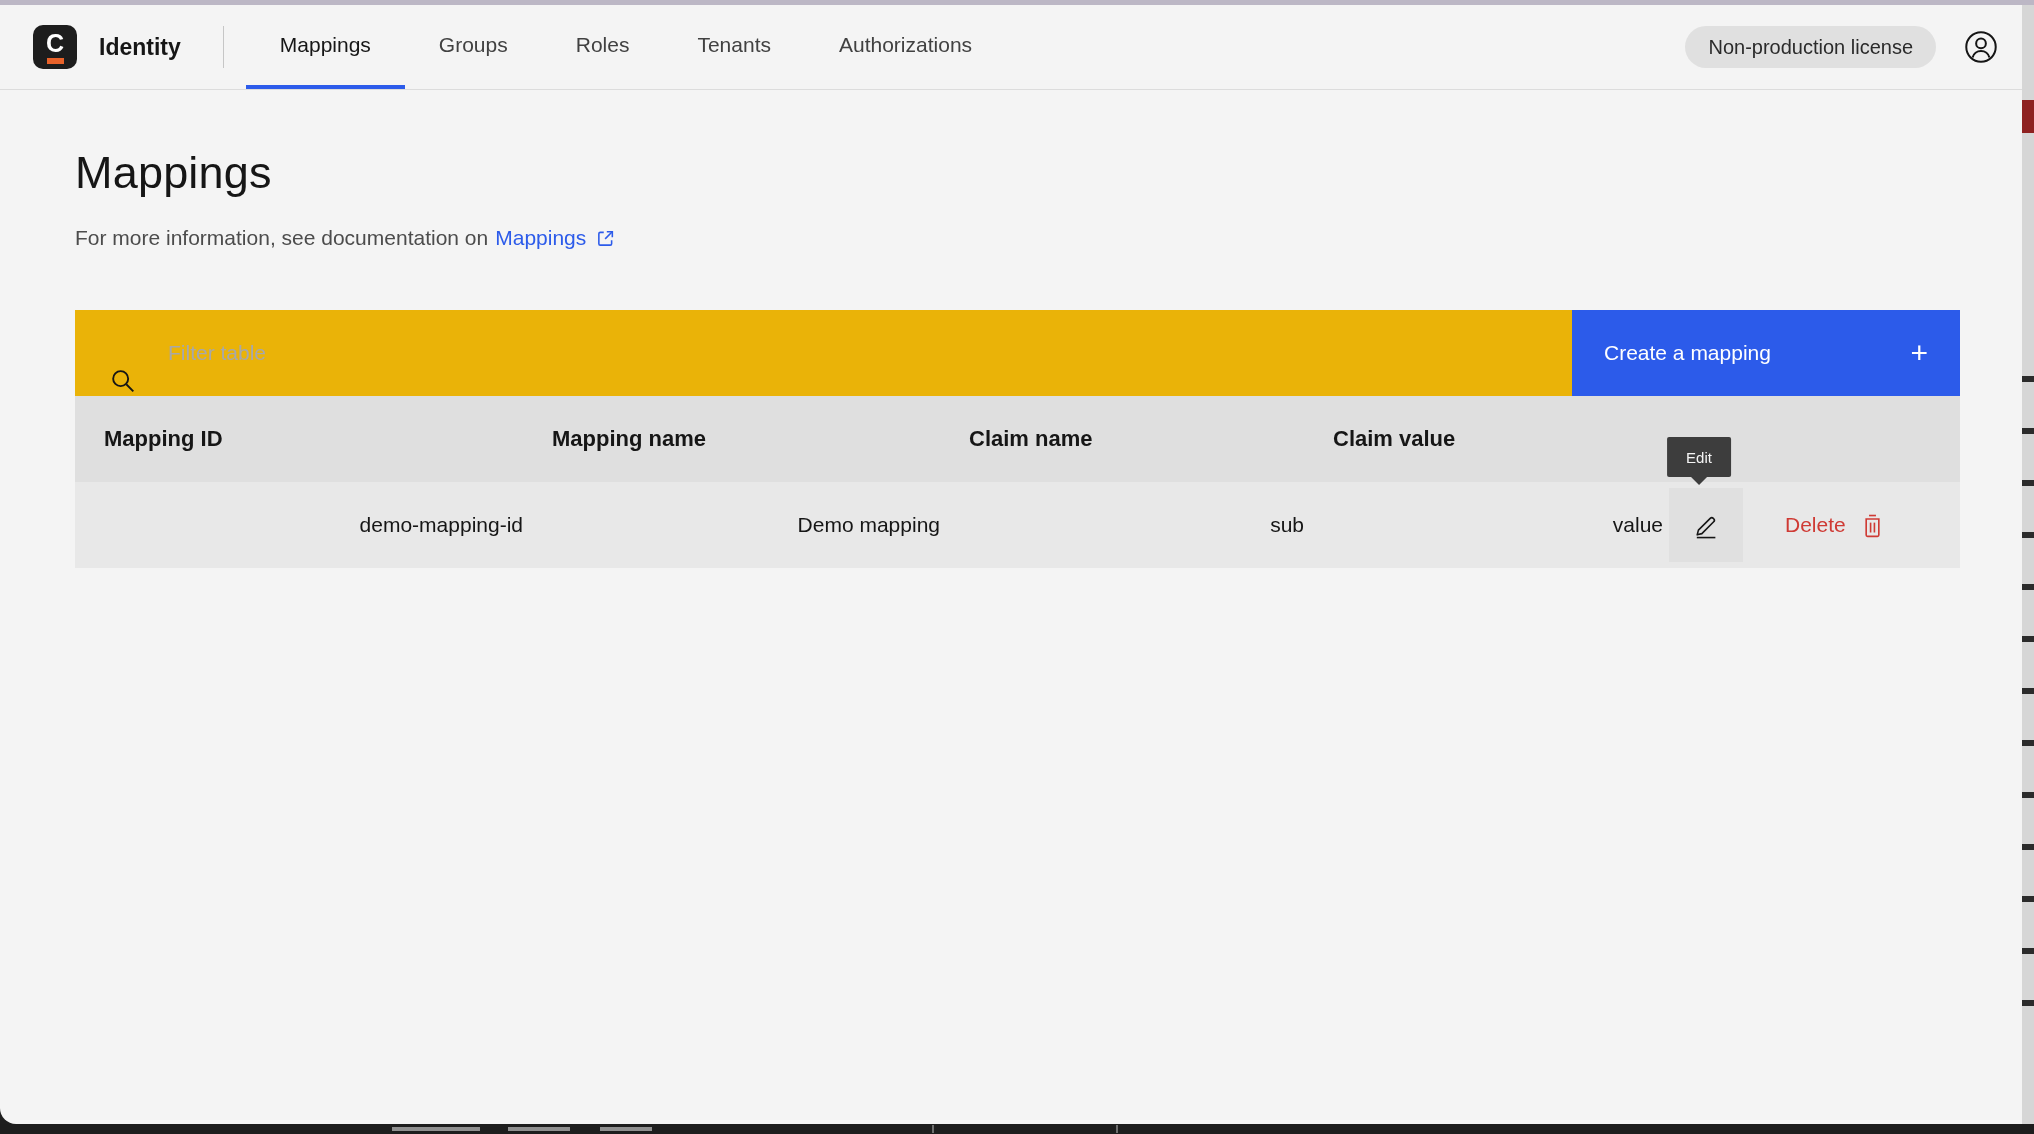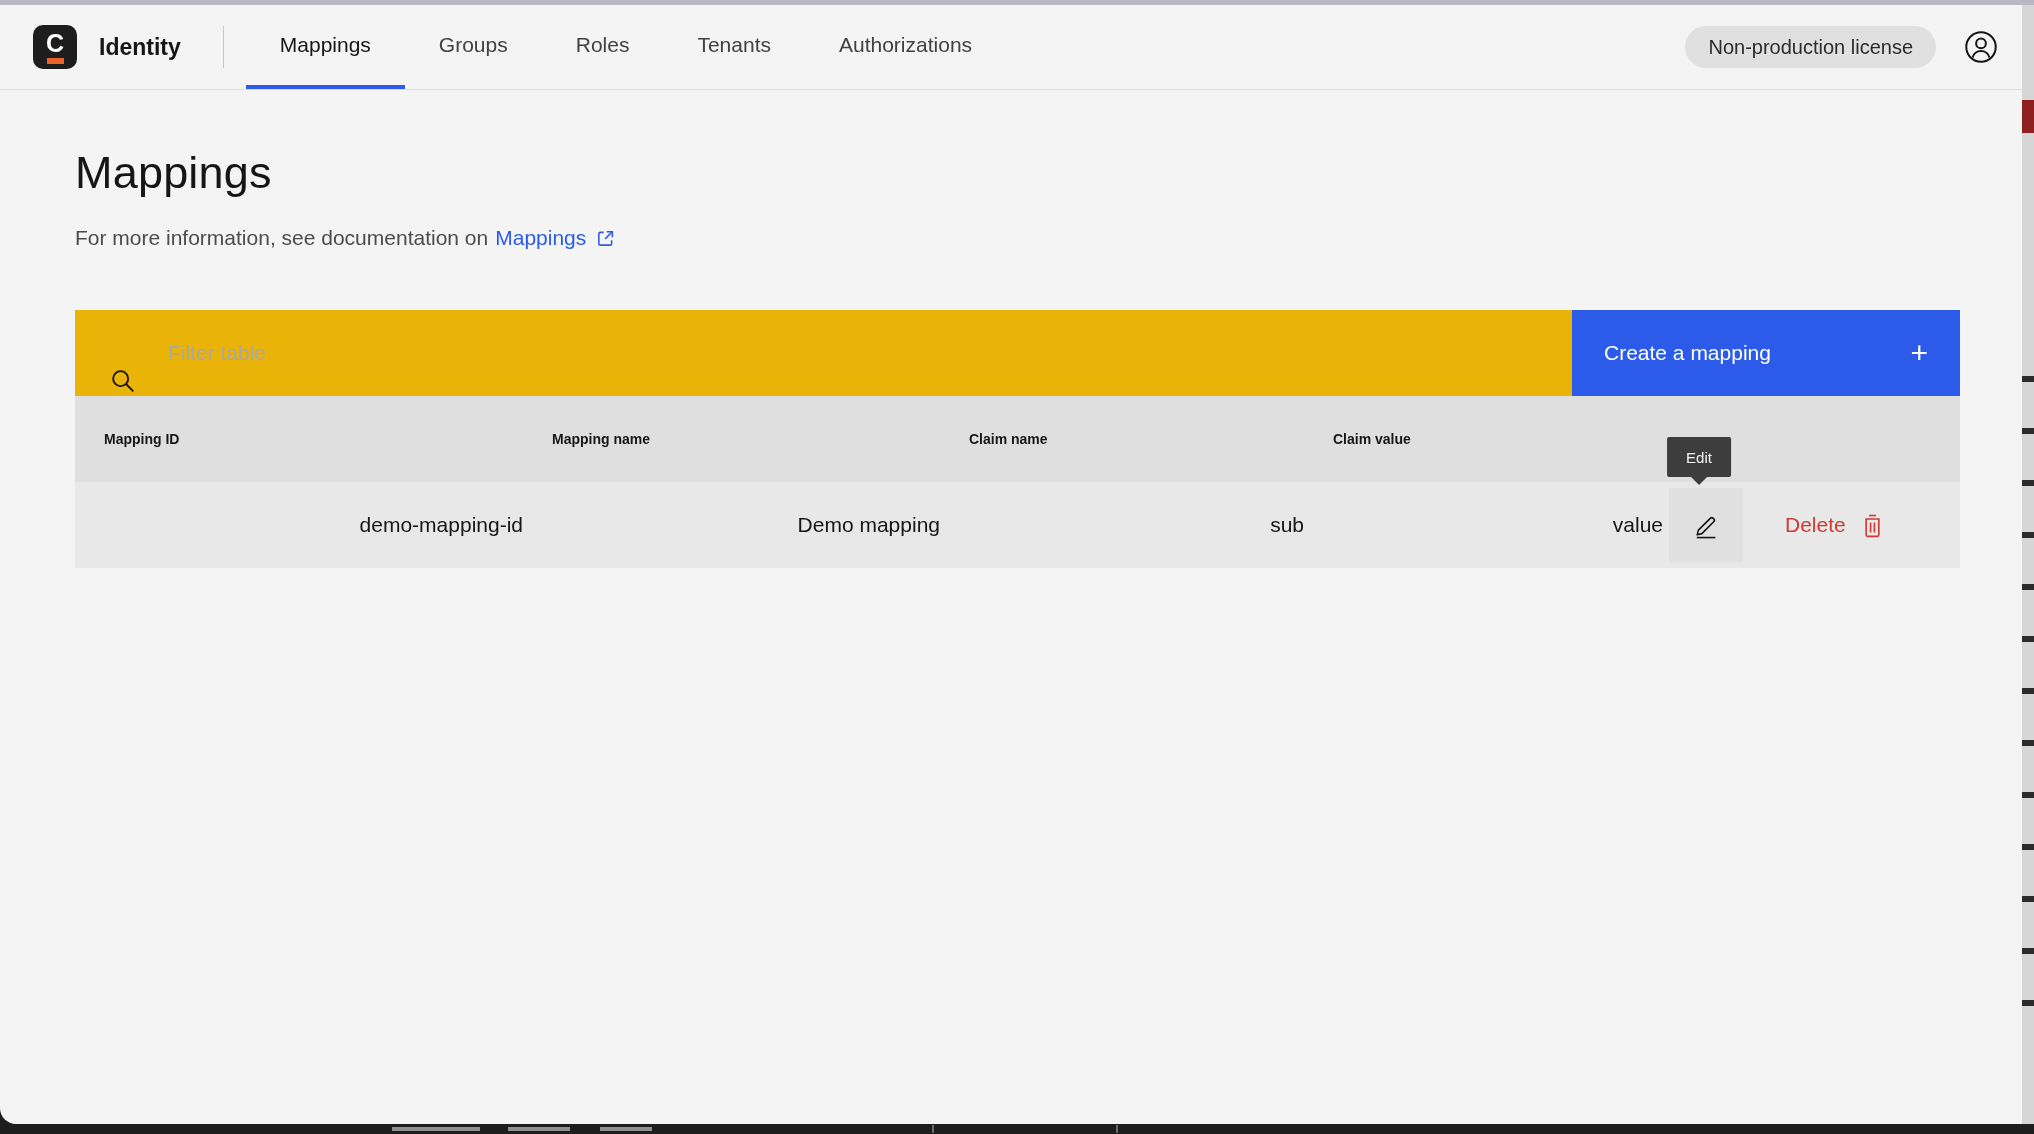--- a/index.html
+++ b/index.html
@@ -64,21 +64,21 @@
   .create-btn { width:388px; background:var(--accent,#2c5bea); color:#ffffff; border:none; cursor:pointer;
      font-size:21px; font-family:inherit; display:flex; align-items:center; justify-content:space-between;
      padding:0 32px; }
   .plus-glyph { font-size:30px; font-weight:300; line-height:1; }
 
   
   .table { width:1885px; position:relative; }
   .thead, .trow { display:grid; grid-template-columns:448px 417px 364px 359px 86px 1fr;
      align-items:center; height:86px; }
   .thead { background:var(--header_row_bg,#dfdfdf); }
-  .th { font-size:14px; font-weight:700; color:#161616; padding-left:29px; }
+  .th { font-size:22px; font-weight:700; color:#161616; padding-left:29px; }
   .trow { background:var(--row_bg,#e8e8e8); }
   .td { font-size:21px; color:#161616; padding-left:29px;text-align:right; }
 
   .edit-cell { display:flex; justify-content:center; }
   .edit-btn { width:74px; height:74px; background:#e0e0e0; border:none; cursor:pointer;
      display:flex; align-items:center; justify-content:center; color:#161616; }
   .delete-cell { padding-left:36px; }
   .delete-btn { background:none; border:none; cursor:pointer; color:var(--danger,#cf3a34);
      font-size:21px; font-family:inherit; display:flex; align-items:center; gap:15px; }
 

